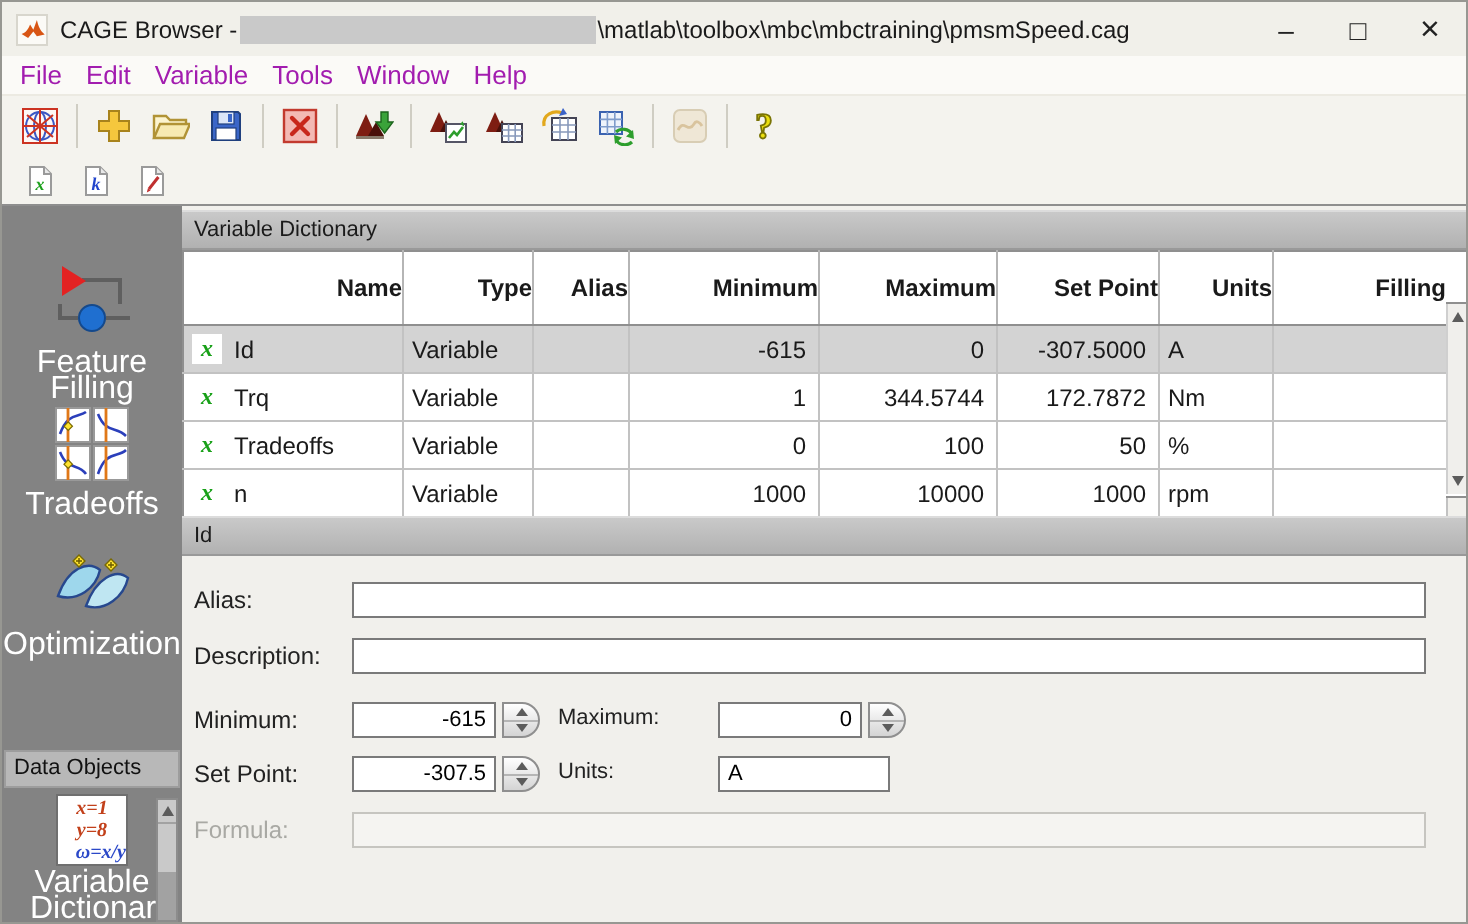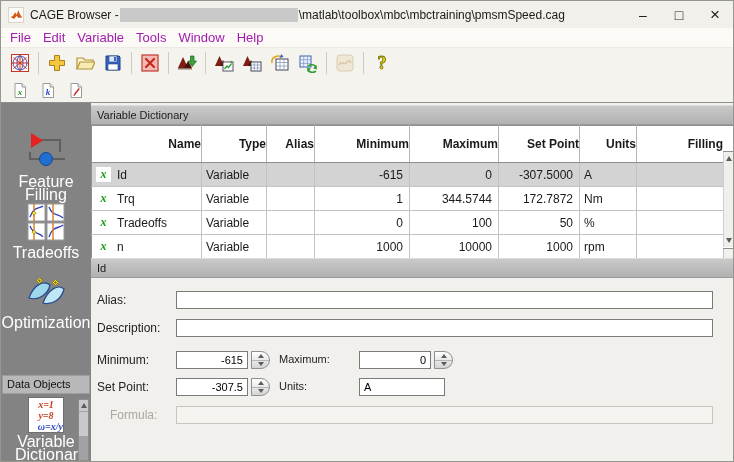--- a/index.html
+++ b/index.html
@@ -73,21 +73,21 @@
   .f-label2 { position:absolute; left:188px; font-size:11px; color:#222; }
   .f-input { position:absolute; height:18px; border:1px solid #7a7a7a; background:#fff; font-size:11px; padding:0 4px; font-family:inherit; }
   .wide { left:85px; width:537px; }
   .spin { position:absolute; display:flex; height:18px; }
   .spin input { width:72px; height:18px; border:1px solid #7a7a7a; background:#fff; text-align:right; padding-right:4px; font-size:11px; font-family:inherit; }
   .spinbtns { width:19px; height:18px; margin-left:3px; border:1px solid #8f8f8f; border-radius:0 9px 9px 0; background:linear-gradient(180deg,#ffffff,#d4d4d4); display:flex; flex-direction:column; }
   .spinbtns .half { flex:1; display:flex; align-items:center; justify-content:center; }
   .spinbtns .half.up { border-bottom:1px solid #b5b5b5; }
   .spinbtns .tri-up { border-bottom-width:4px; border-left-width:3px; border-right-width:3px; }
   .spinbtns .tri-down { border-top-width:4px; border-left-width:3px; border-right-width:3px; }
-  .disabled-label { color:#a9a9a4 !important;margin-left:13px; }
+  .disabled-label { color:#a9a9a4 !important; }
   .f-input.disabled { background:#f5f4f1; border:1px solid #c6c5c0; }
 </style>
 </head>
 <body>
 
 <div class="window">
 
   <div class="titlebar">
     <span class="app-icon">
       <svg width="13" height="13" viewBox="0 0 16 16">

